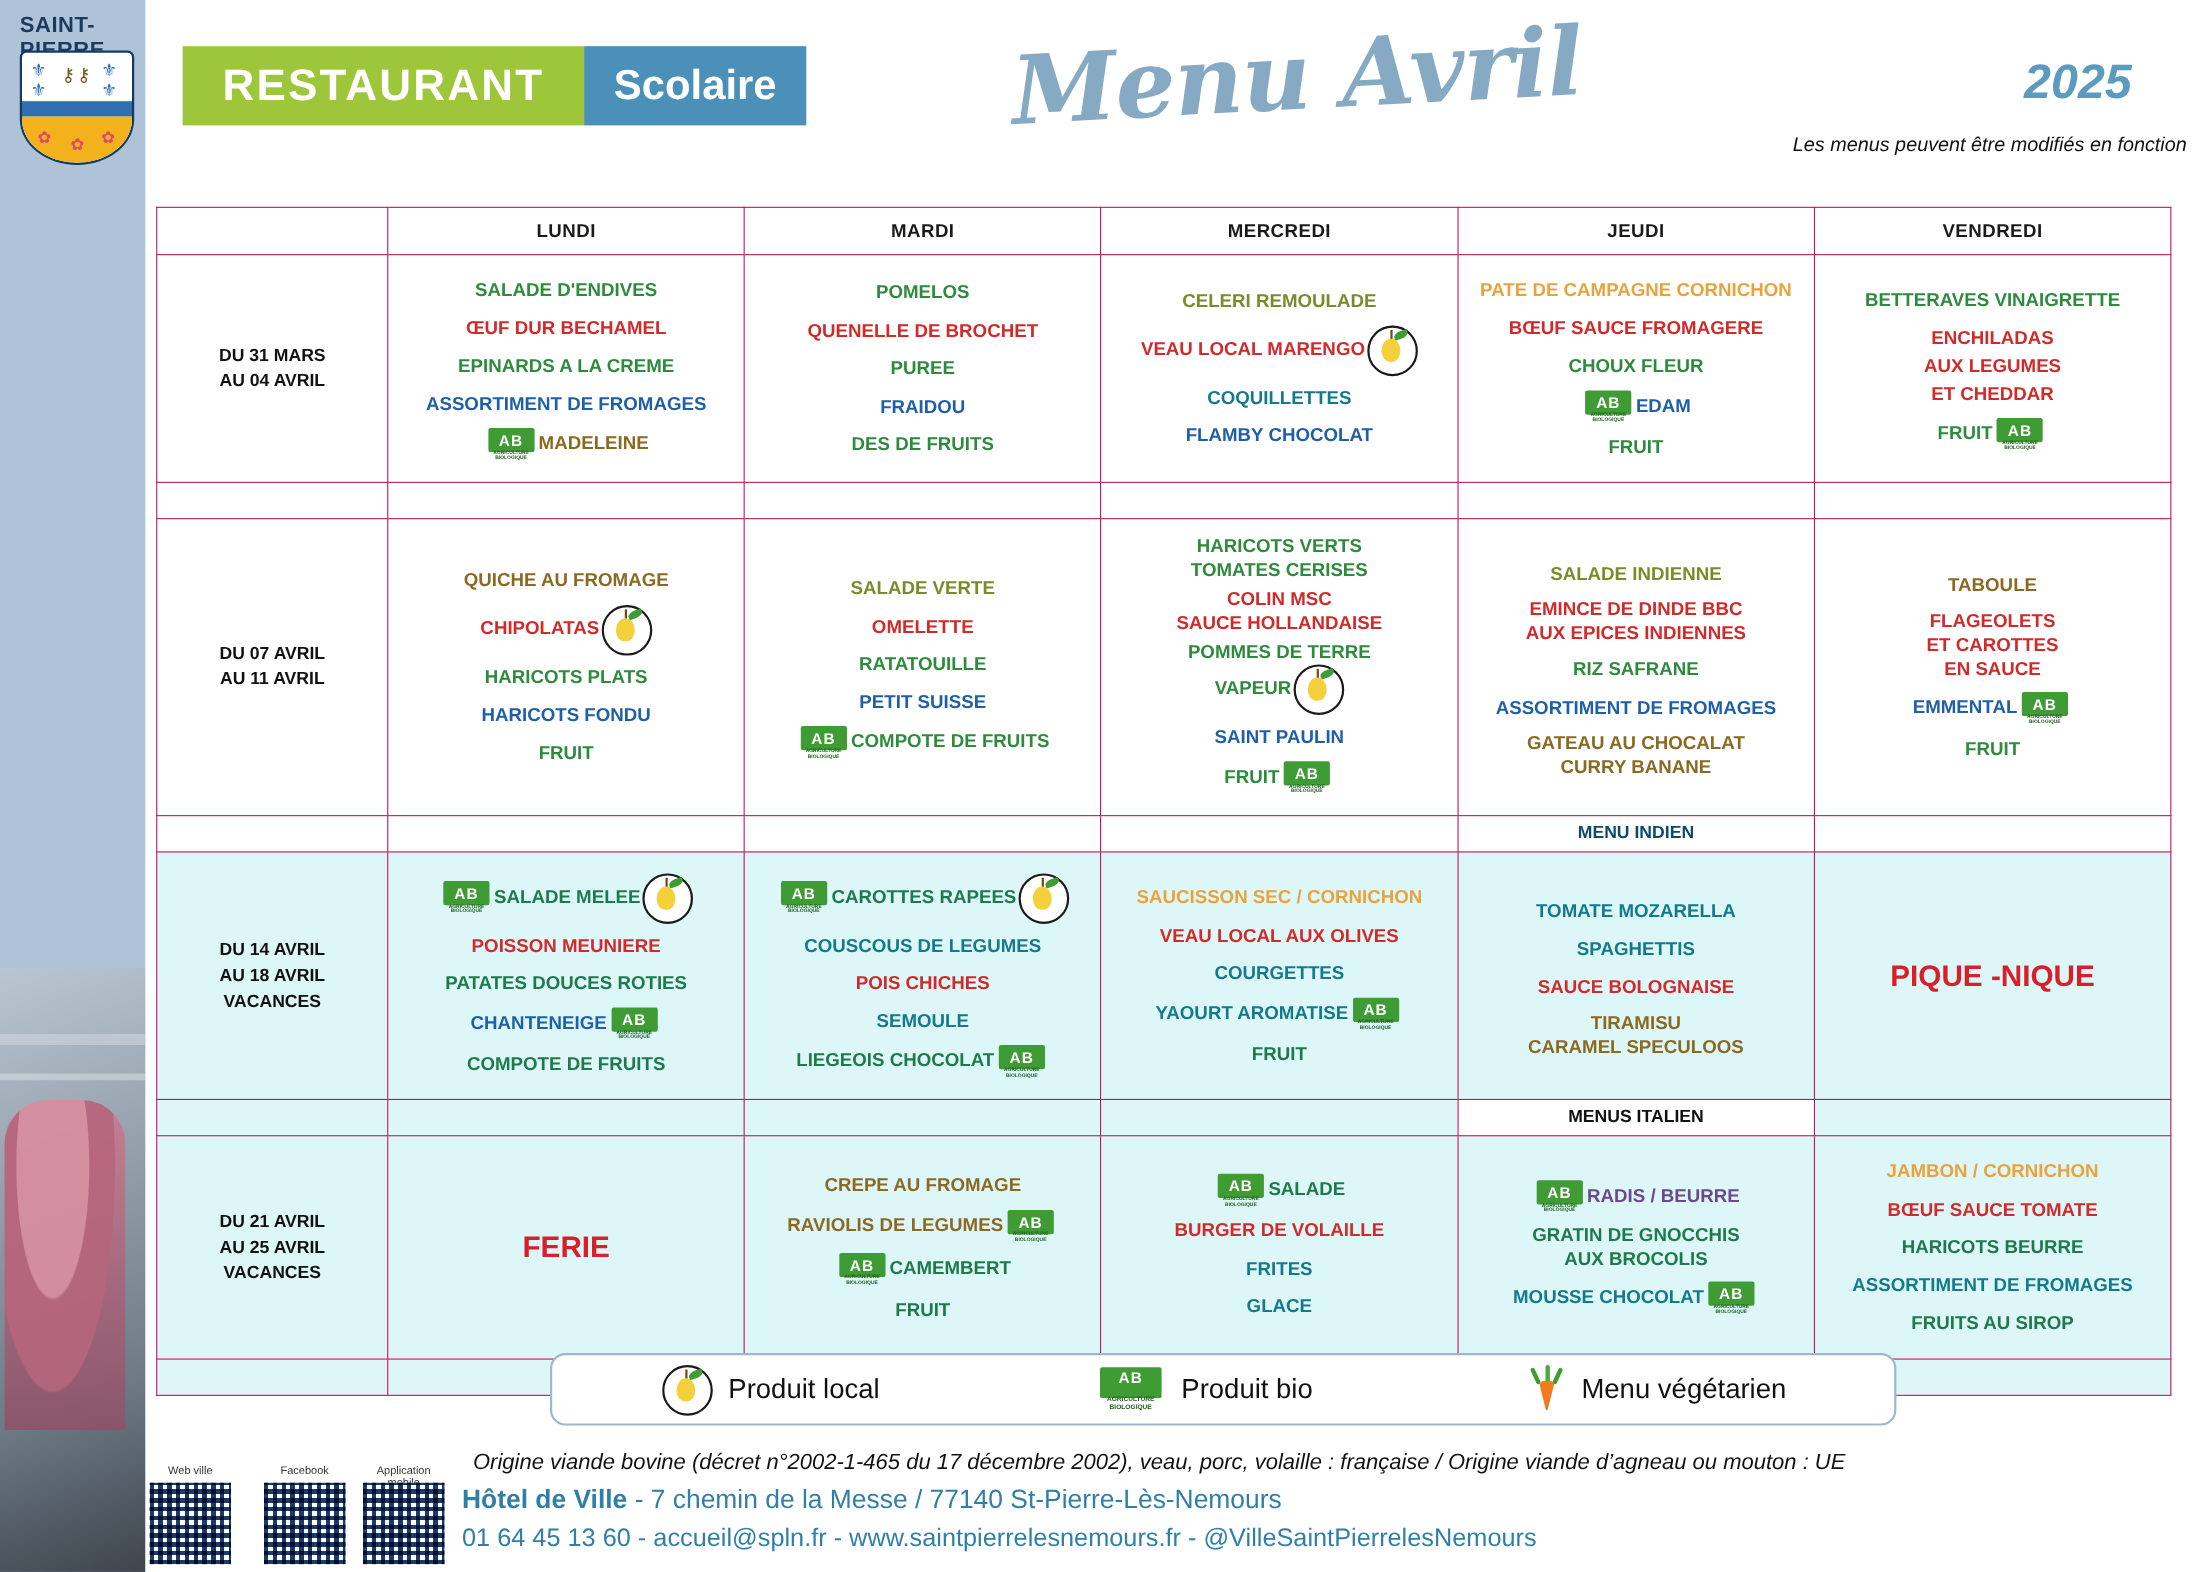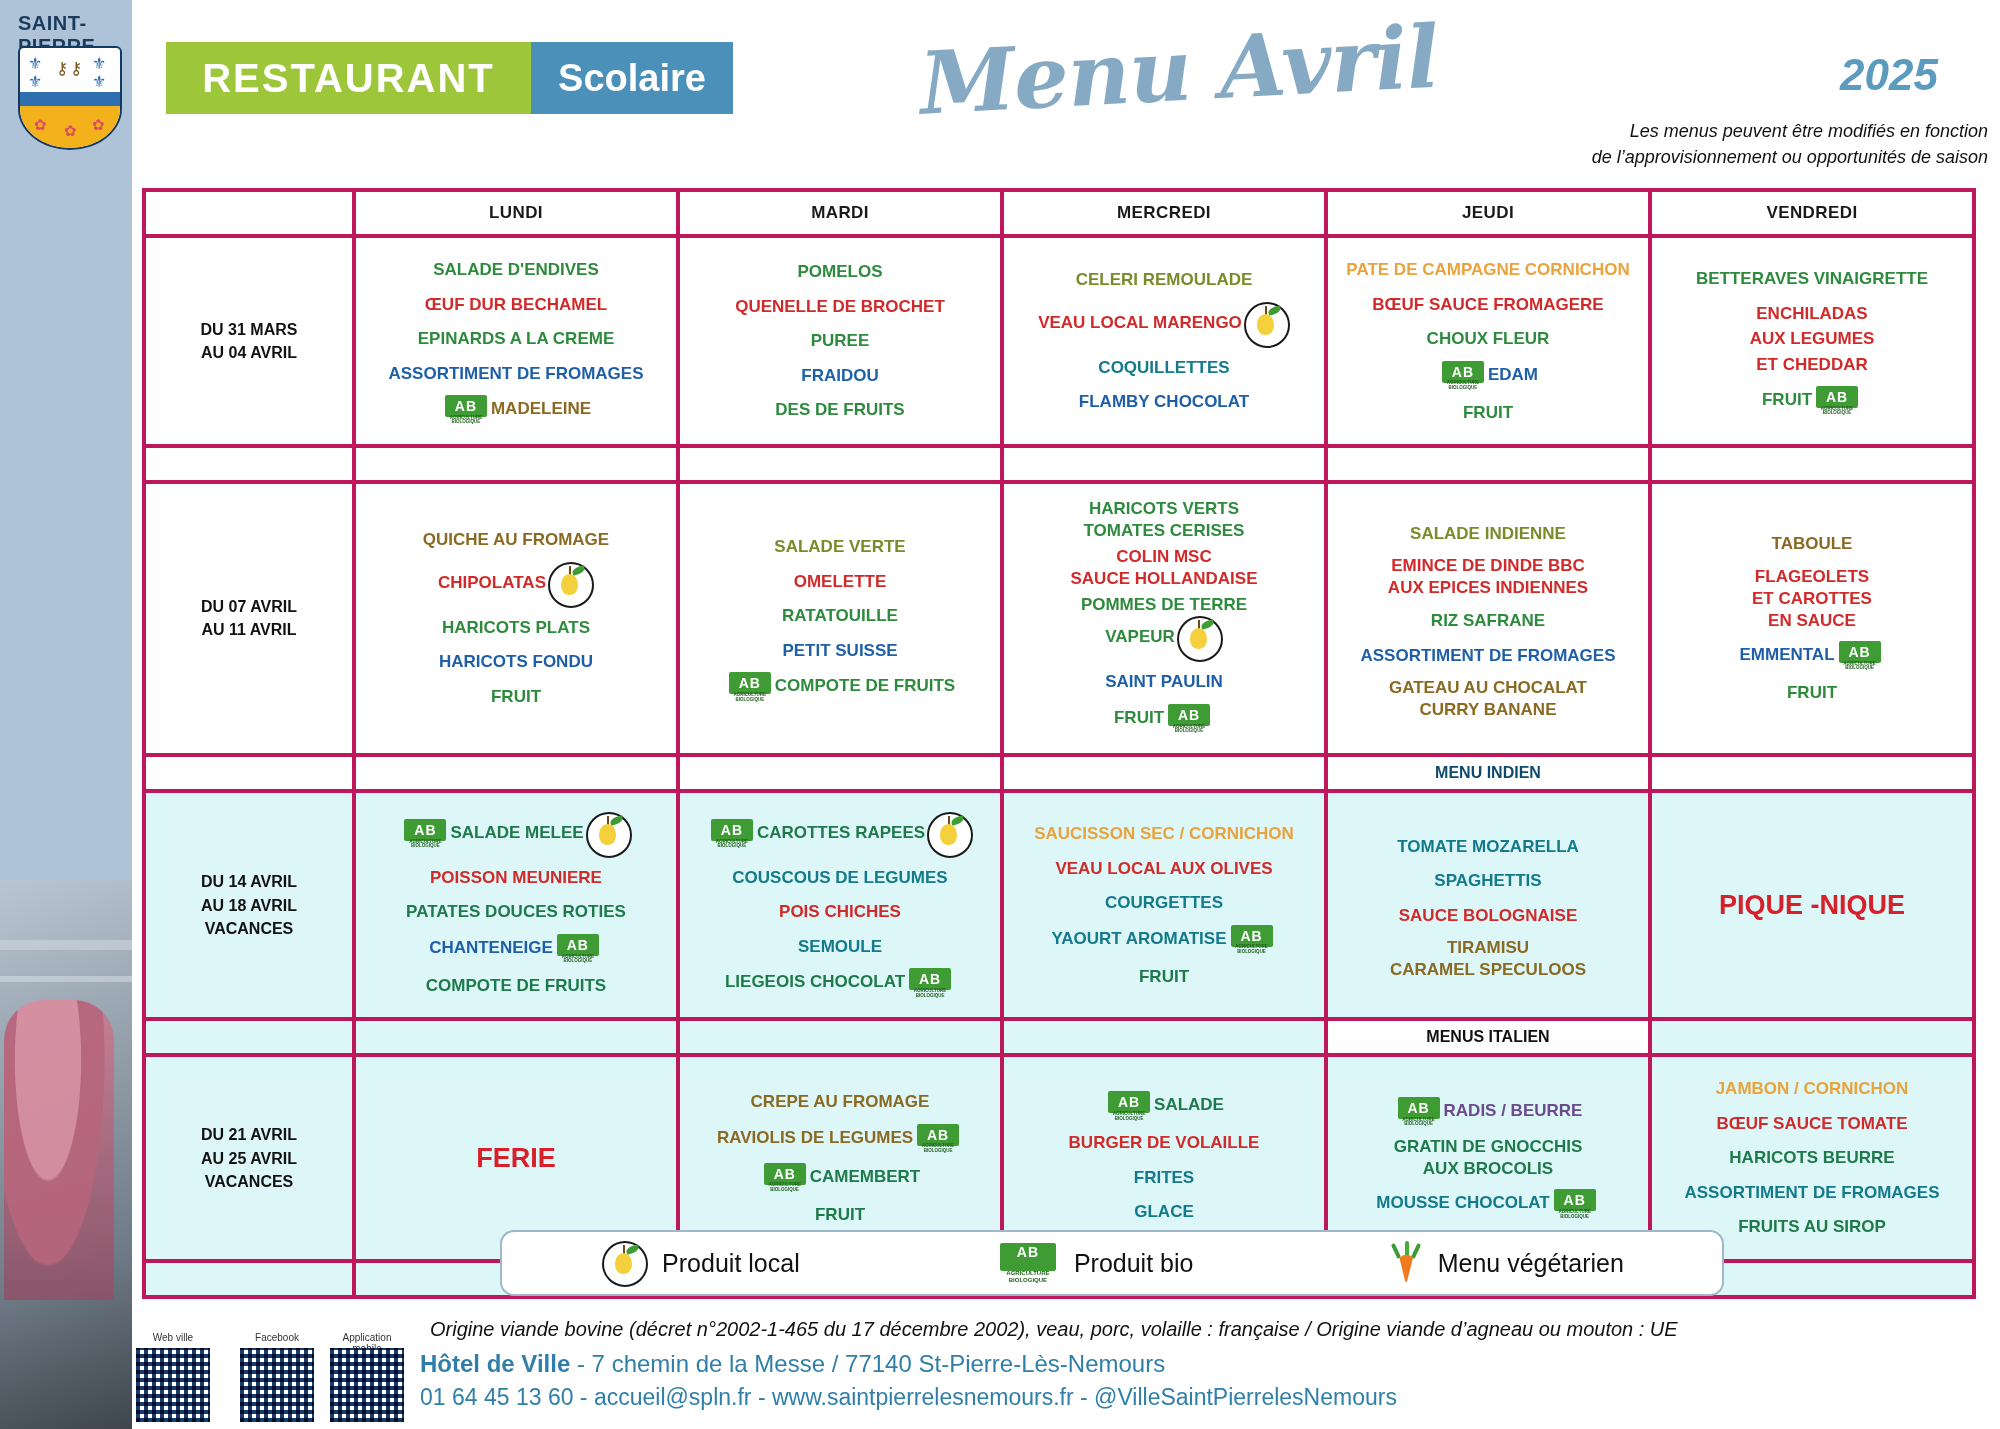--- a/index.html
+++ b/index.html
@@ -44,21 +44,21 @@
   #menutitle{position:absolute;left:920px;top:18px;width:560px;height:120px;
       color:#86a9c4;font-family:"DejaVu Serif",serif;font-style:italic;font-size:86px;
       font-weight:bold;letter-spacing:-1px;transform:rotate(-3deg);}
   #year{position:absolute;right:62px;top:50px;color:#5b9bbd;font-size:44px;font-style:italic;font-weight:bold;}
   #note{position:absolute;right:12px;top:118px;width:470px;text-align:right;color:#111;
       font-style:italic;font-size:18px;line-height:1.45;}
 
   
   #tablewrap{position:absolute;left:142px;top:188px;width:1832px;}
   table{border-collapse:collapse;width:1832px;table-layout:fixed;}
-  td,th{border:4px solid #be185d;vertical-align:middle;}
+  td,th{border:1px solid #be185d;vertical-align:middle;}
   .colw-date{width:210px;}
   .colw-day{width:324px;}
   thead th{height:40px;font-size:17px;font-weight:bold;color:#1a1a1a;background:#fff;letter-spacing:.4px;}
   .datecell{text-align:center;font-size:16px;font-weight:bold;color:#111;line-height:1.45;}
   .daycell{padding:10px 8px;text-align:center;}
   .dish{font-size:17px;font-weight:bold;line-height:1.5;margin:9px 0;position:relative;}
   .dish.tight{margin:4px 0;line-height:1.3;}
   .cyan{background:#ddf6f8;}
   .big{font-size:27px;font-weight:bold;color:#d6202a;}
   .c-green{color:#2e8b3d;}
@@ -142,21 +142,20 @@
     <span>RESTAURANT</span>
   </div>
   <div class="blue">
     <span>Scolaire</span>
   </div>
 </div>
 <div id="menutitle">Menu Avril</div>
 <div id="year">2025</div>
 <div id="note">
   <div>Les menus peuvent être modifiés en fonction</div>
-  <div>de l’approvisionnement ou opportunités de saison</div>
 </div>
 
 <div id="tablewrap">
   <table>
     <colgroup>
       <col class="colw-date">
         <col class="colw-day">
         <col class="colw-day">
       <col class="colw-day">
         <col class="colw-day">

